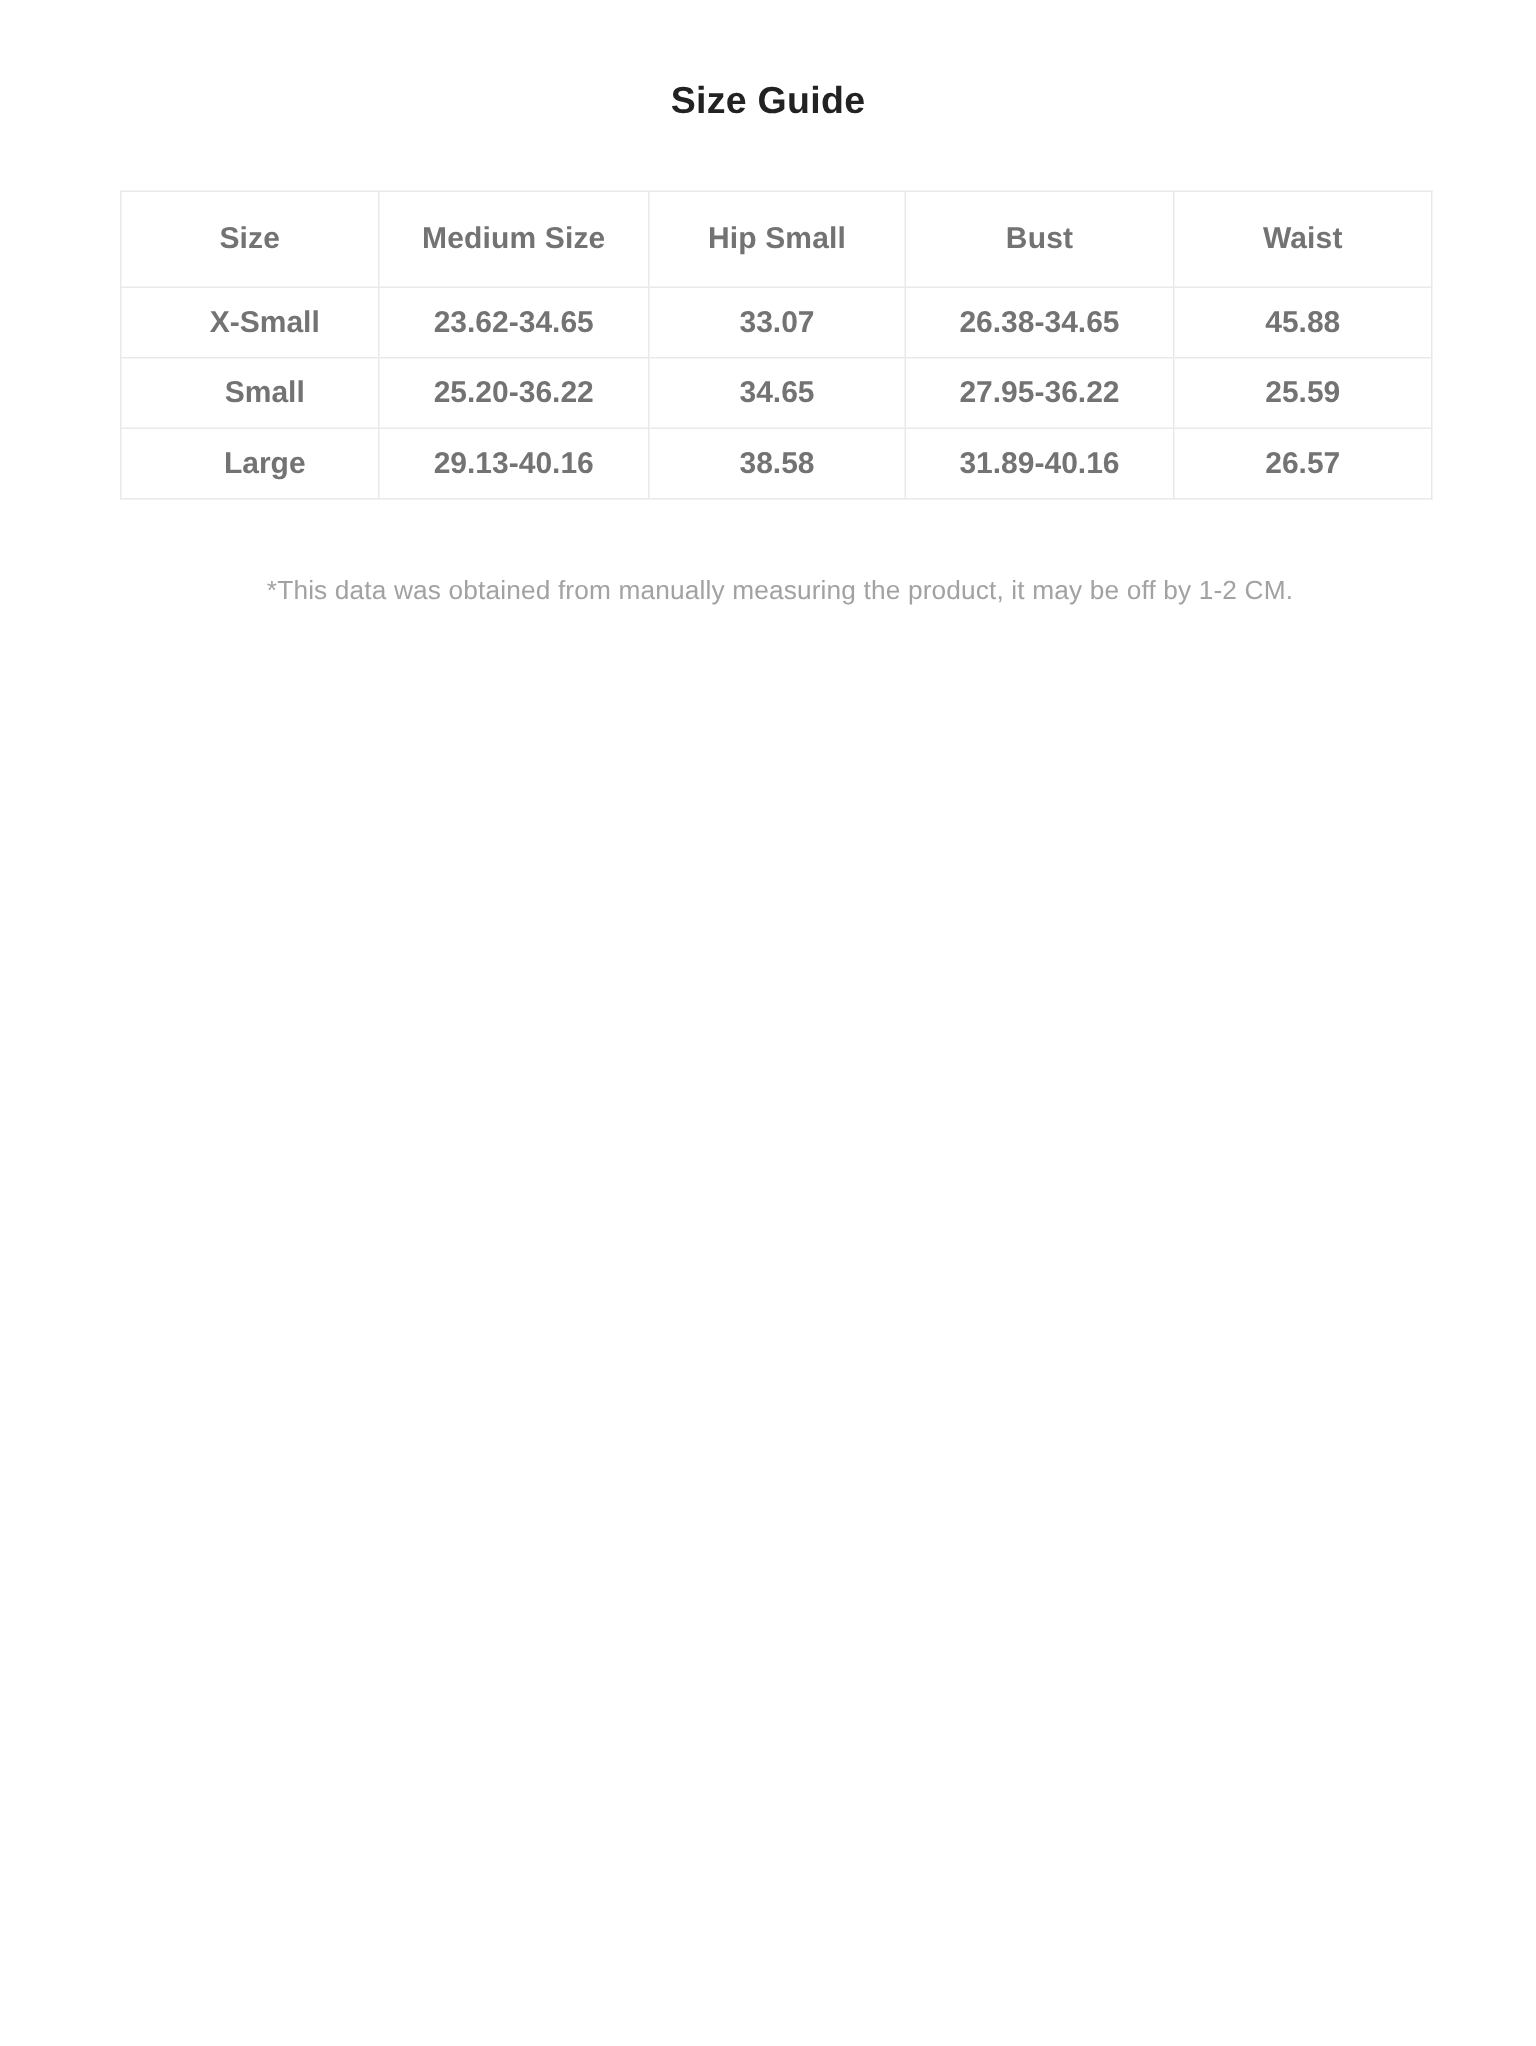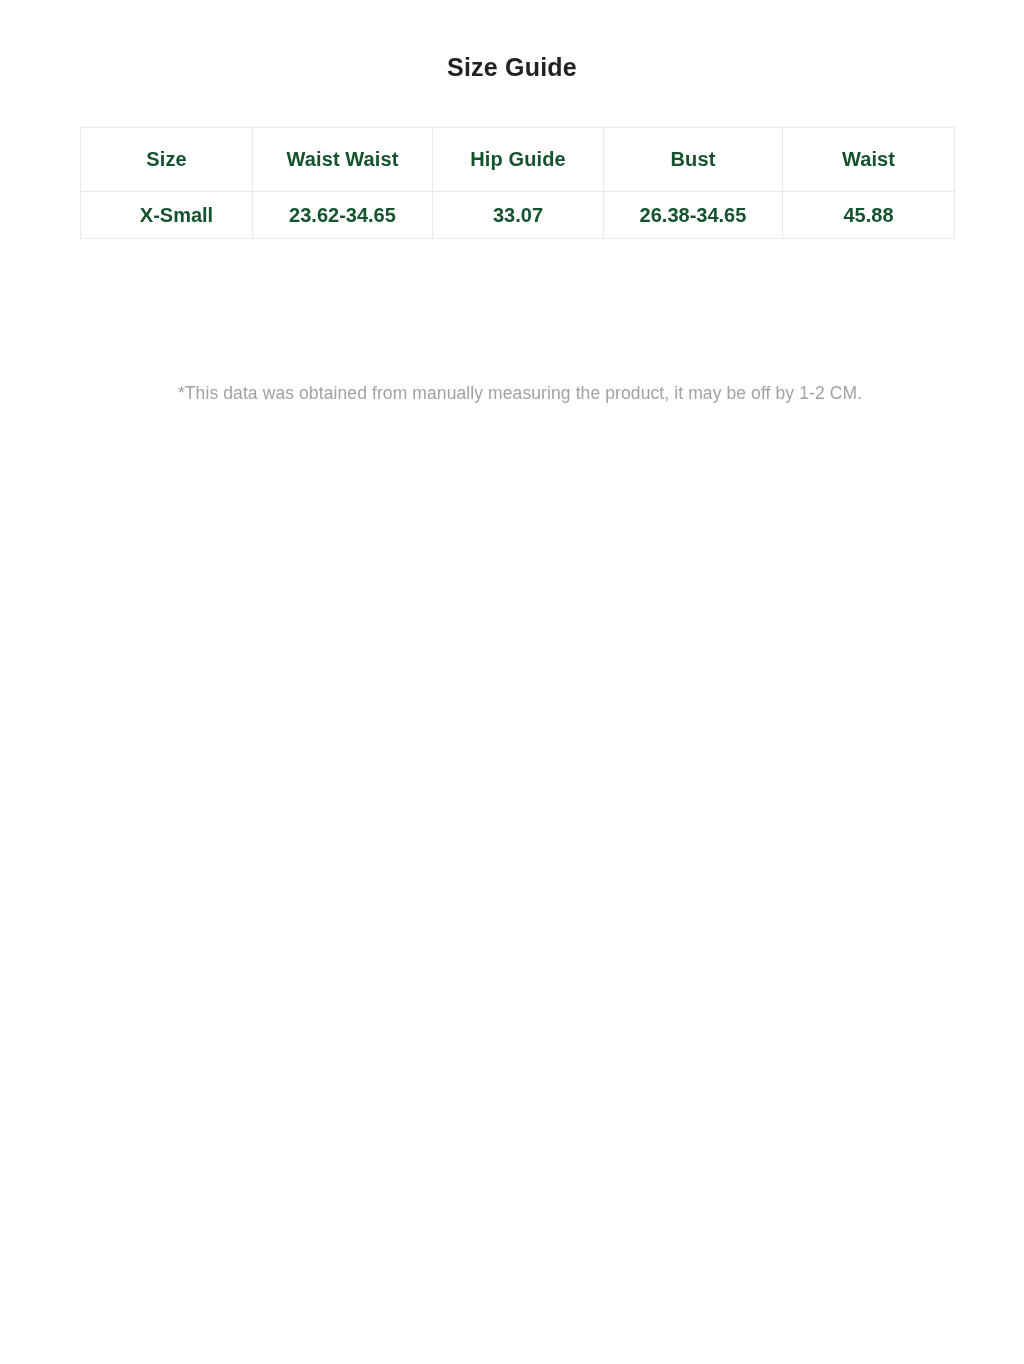--- a/index.html
+++ b/index.html
@@ -46,21 +46,21 @@
     border-collapse: collapse;
     width: 874px;
     table-layout: fixed;
   }
 
   table.size-table th,
   table.size-table td {
     border: 1px solid #e9e9e9;
     text-align: center;
     vertical-align: middle;
-    color: #14532d;
+    color: #737373;
     padding: 0;
   }
 
   table.size-table thead th {
     height: 63px;
     font-size: 20px;
     font-weight: bold;
     letter-spacing: 0.1px;
   }
 
@@ -107,33 +107,47 @@
       <colgroup>
         <col class="c0">
           <col class="c1">
           <col class="c2">
           <col class="c3">
           <col class="c4">
       </colgroup>
       <thead>
         <tr>
           <th>Size</th>
-          <th>Waist Waist</th>
-          <th>Hip Guide</th>
+          <th>Medium Size</th>
+          <th>Hip Small</th>
           <th>Bust</th>
           <th>Waist</th>
         </tr>
       </thead>
       <tbody>
         <tr>
           <td class="size-name">X-Small</td>
           <td>23.62-34.65</td>
           <td>33.07</td>
           <td>26.38-34.65</td>
           <td>45.88</td>
         </tr>
+        <tr>
+          <td class="size-name">Small</td>
+          <td>25.20-36.22</td>
+          <td>34.65</td>
+          <td>27.95-36.22</td>
+          <td>25.59</td>
+        </tr>
+        <tr>
+          <td class="size-name">Large</td>
+          <td>29.13-40.16</td>
+          <td>38.58</td>
+          <td>31.89-40.16</td>
+          <td>26.57</td>
+        </tr>
       </tbody>
     </table>
   </div>
 
   <div class="table-note">*This data was obtained from manually measuring the product, it may be off by 1-2 CM.</div>
 
 </div>
 
 </body></html>

